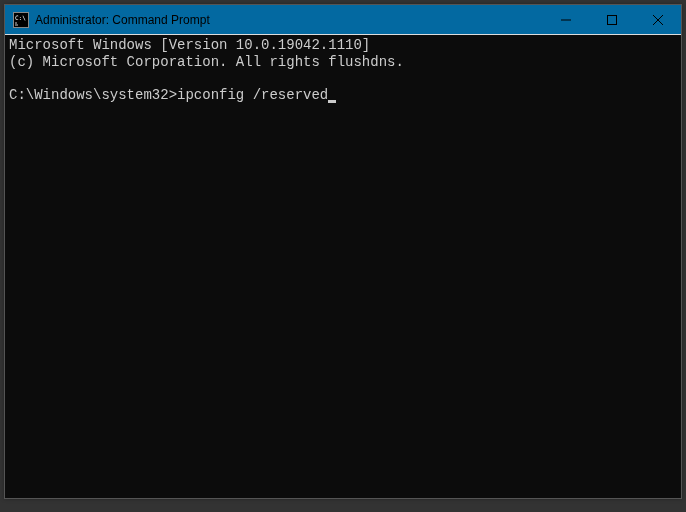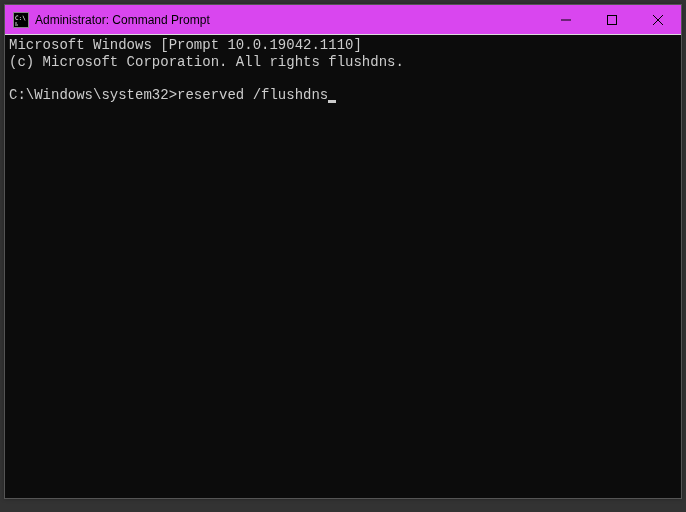--- a/index.html
+++ b/index.html
@@ -21,21 +21,21 @@
       width: 678px;
       height: 495px;
       background: #fff;
       border: 1px solid #555;
       display: flex;
       flex-direction: column;
       box-shadow: 0 0 4px rgba(0,0,0,0.3);
     }
     .titlebar {
       height: 30px;
-      background: #d946ef;
+      background: #0369a1;
       display: flex;
       align-items: center;
       border-bottom: 1px solid #ddd;
     }
     .titlebar-icon {
       width: 16px;
       height: 16px;
       margin-left: 8px;
       margin-right: 6px;
       display: flex;
@@ -116,17 +116,17 @@
           </svg>
       </div>
       <div class="win-control close">
         <svg viewBox="0 0 10 10">
             <line x1="0" y1="0" x2="10" y2="10"></line>
             <line x1="10" y1="0" x2="0" y2="10"></line>
           </svg>
       </div>
     </div>
   </div>
-  <div class="terminal"><span>Microsoft Windows [Prompt 10.0.19042.1110]</span>
+  <div class="terminal"><span>Microsoft Windows [Version 10.0.19042.1110]</span>
 <span>(c) Microsoft Corporation. All rights flushdns.</span>
 <span></span>
-<span>C:\Windows\system32&gt;</span><span>reserved /flushdns</span><span class="cursor"></span></div>
+<span>C:\Windows\system32&gt;</span><span>ipconfig /reserved</span><span class="cursor"></span></div>
 </div>
 
 </body></html>

